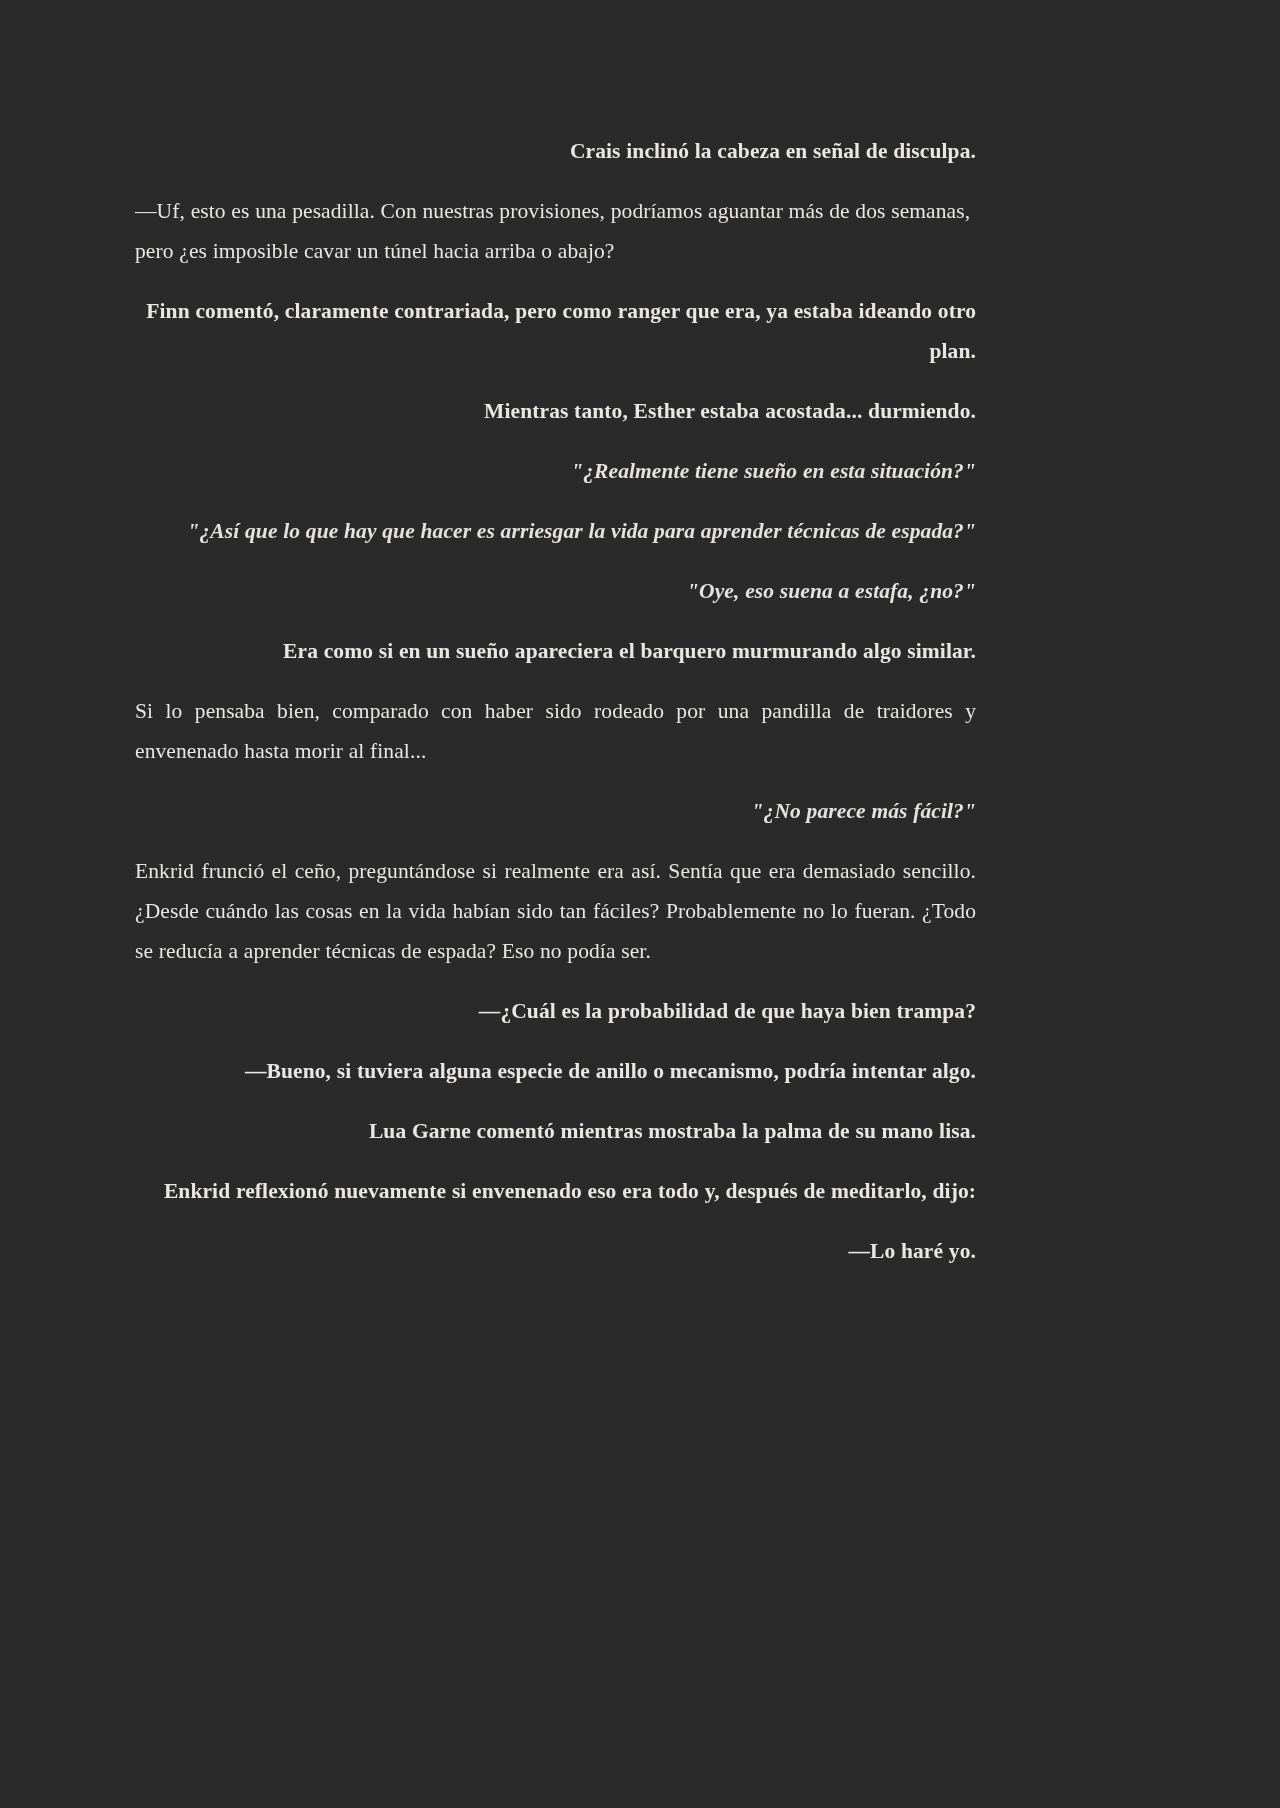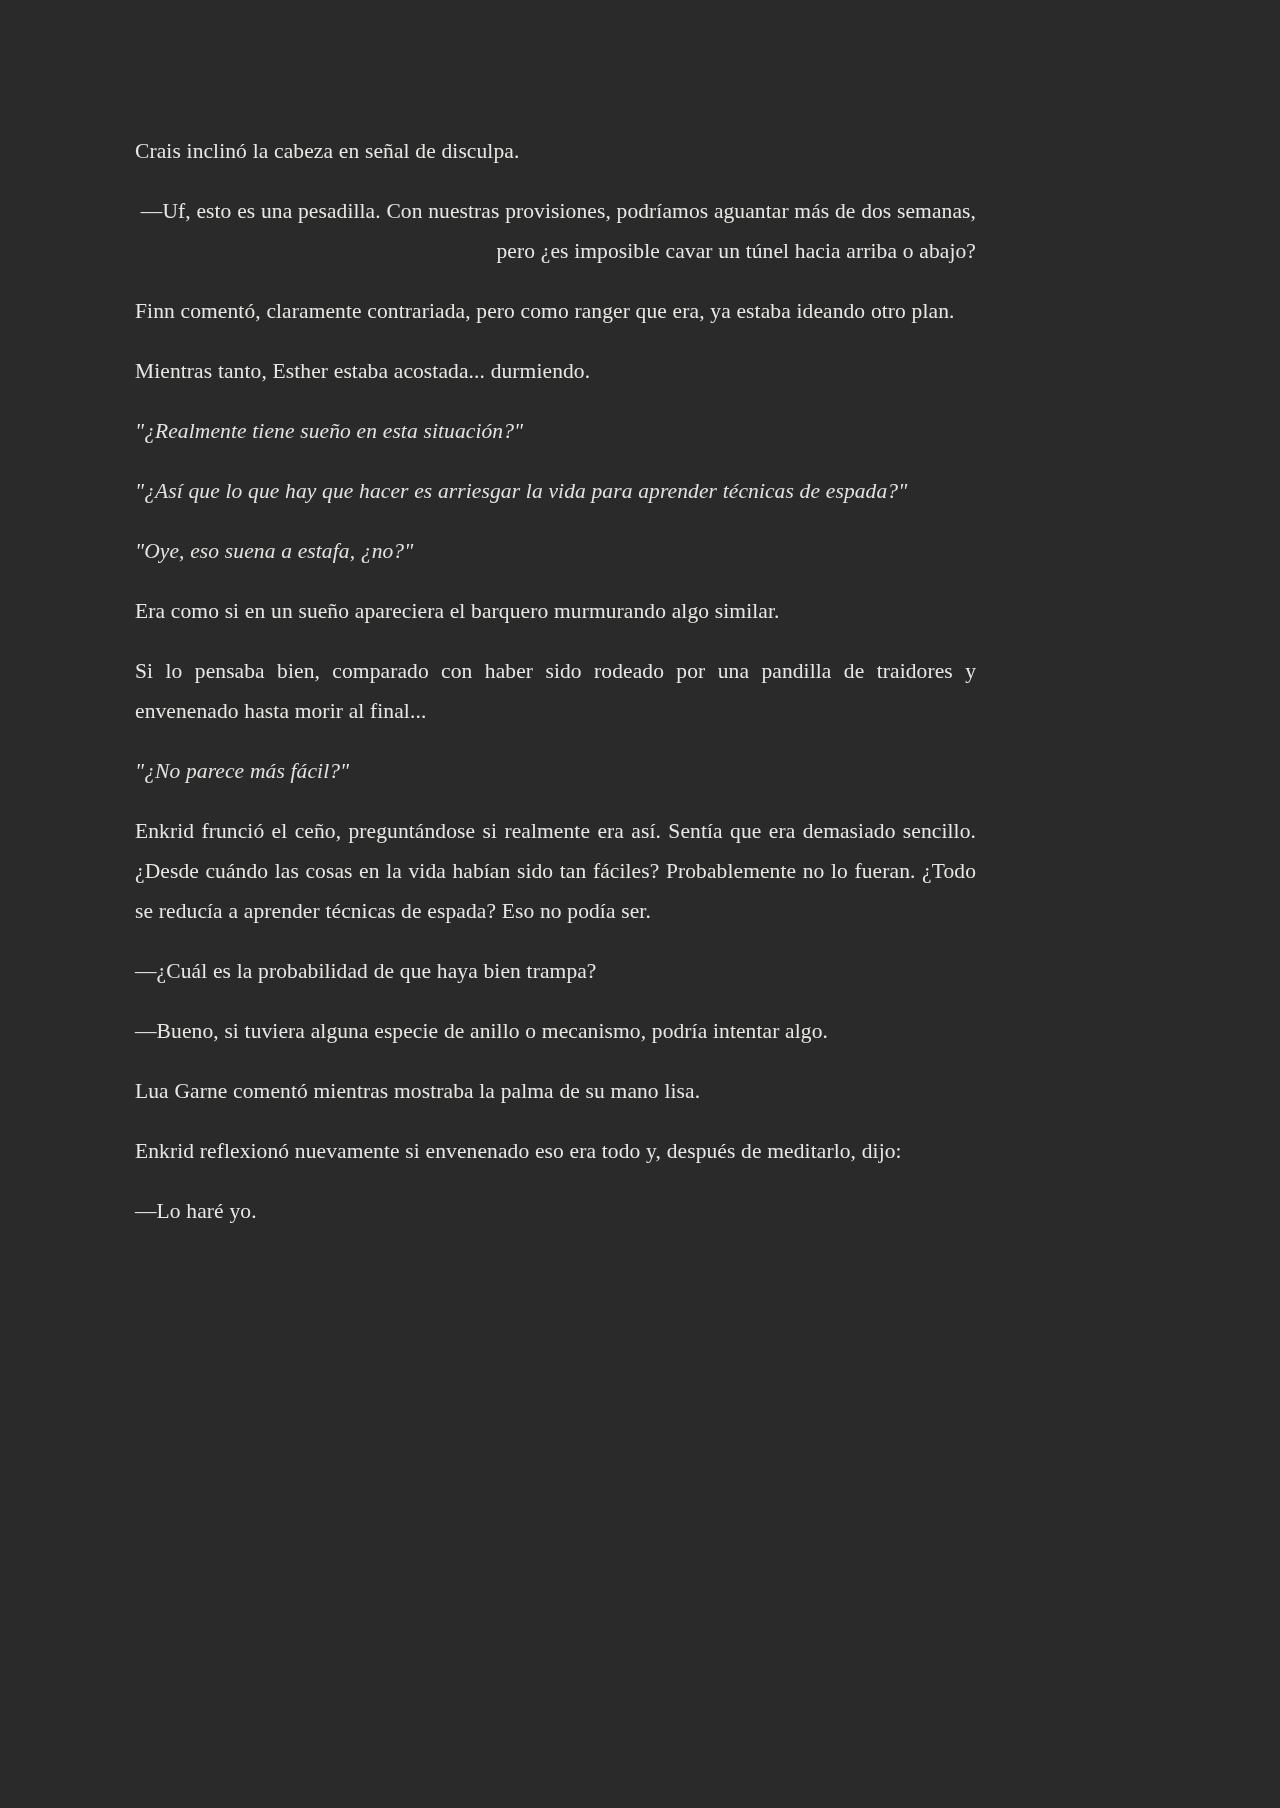--- a/index.html
+++ b/index.html
@@ -44,26 +44,27 @@
   .para + .para {
     margin-top: 20px;
   }
 
   .para.italic {
     font-style: italic;
     color: #e4e2df;
   }
 
   .para.dialogue {
-    text-align: right;
+    text-align: left;
   }
 
   
   .para.short {
-    text-align: left;
+    text-align: right;
+    font-weight: bold;
   }
 </style>
 </head>
 <body>
 
 <div id="reader-page">
   <article id="chapter-body">
       <p class="para short">Crais inclinó la cabeza en señal de disculpa.</p>
       <p class="para dialogue">—Uf, esto es una pesadilla. Con nuestras provisiones, podríamos aguantar más de dos semanas, pero ¿es imposible cavar un túnel hacia arriba o abajo?</p>
       <p class="para short">Finn comentó, claramente contrariada, pero como ranger que era, ya estaba ideando otro plan.</p>

